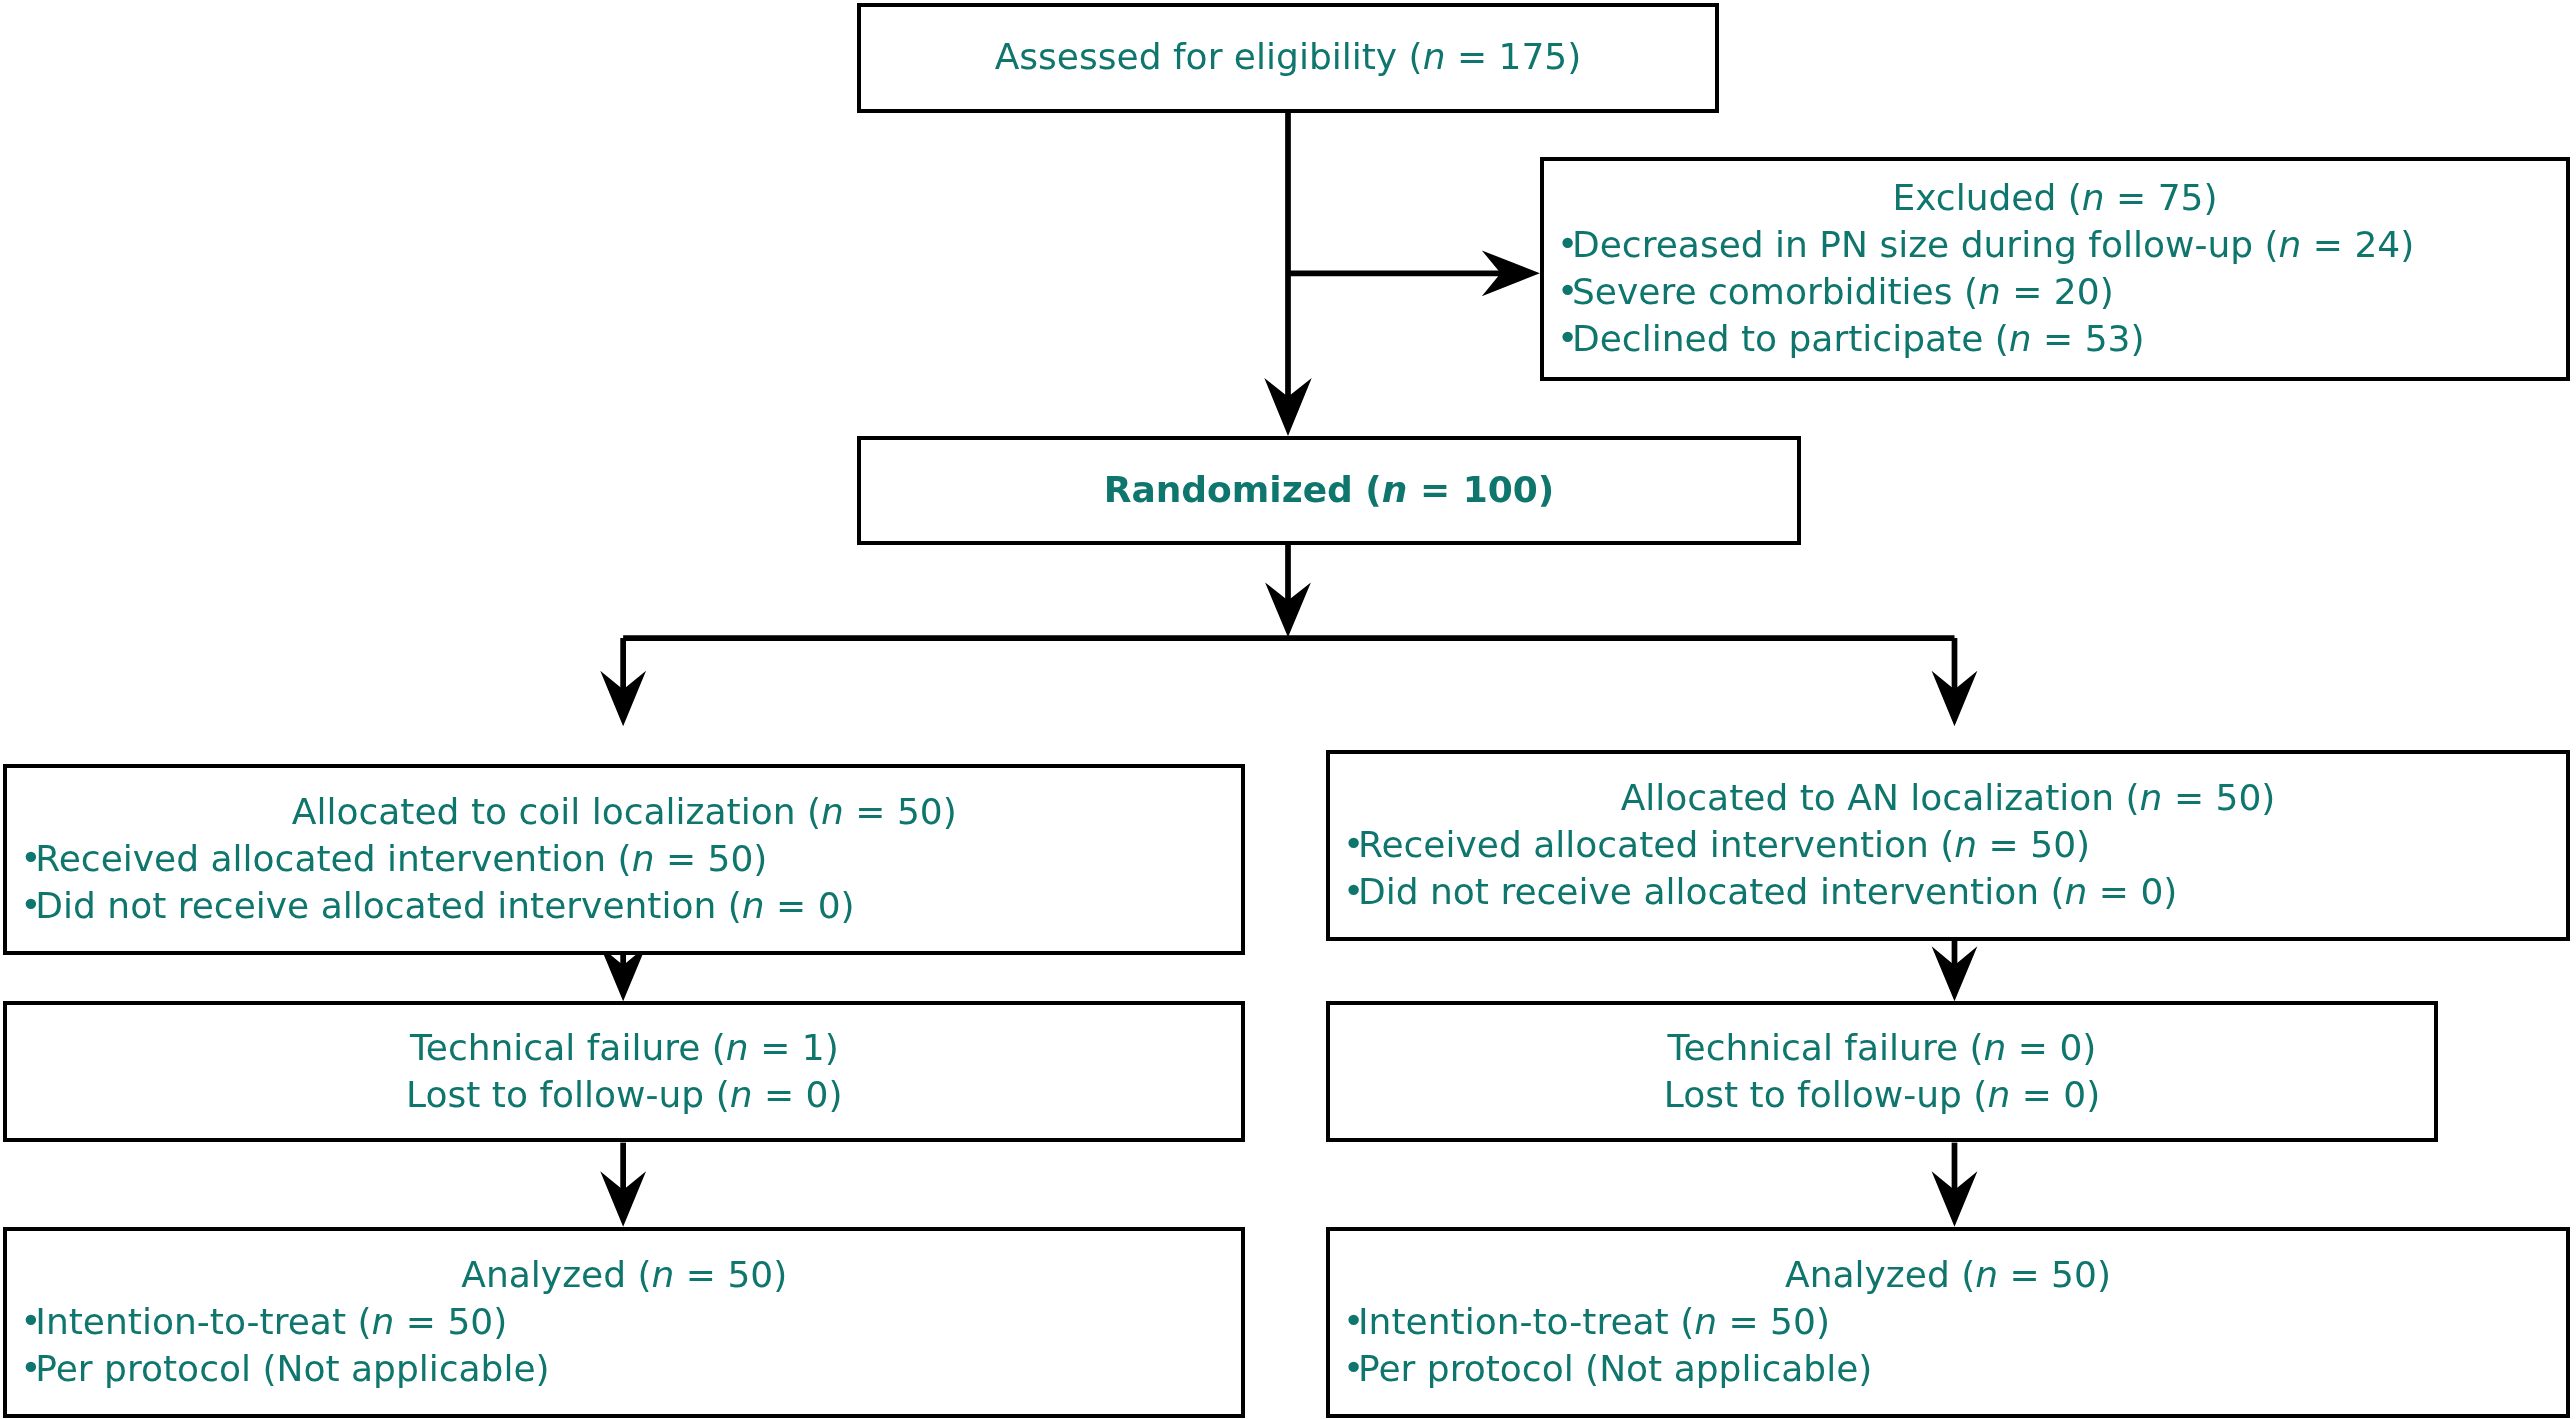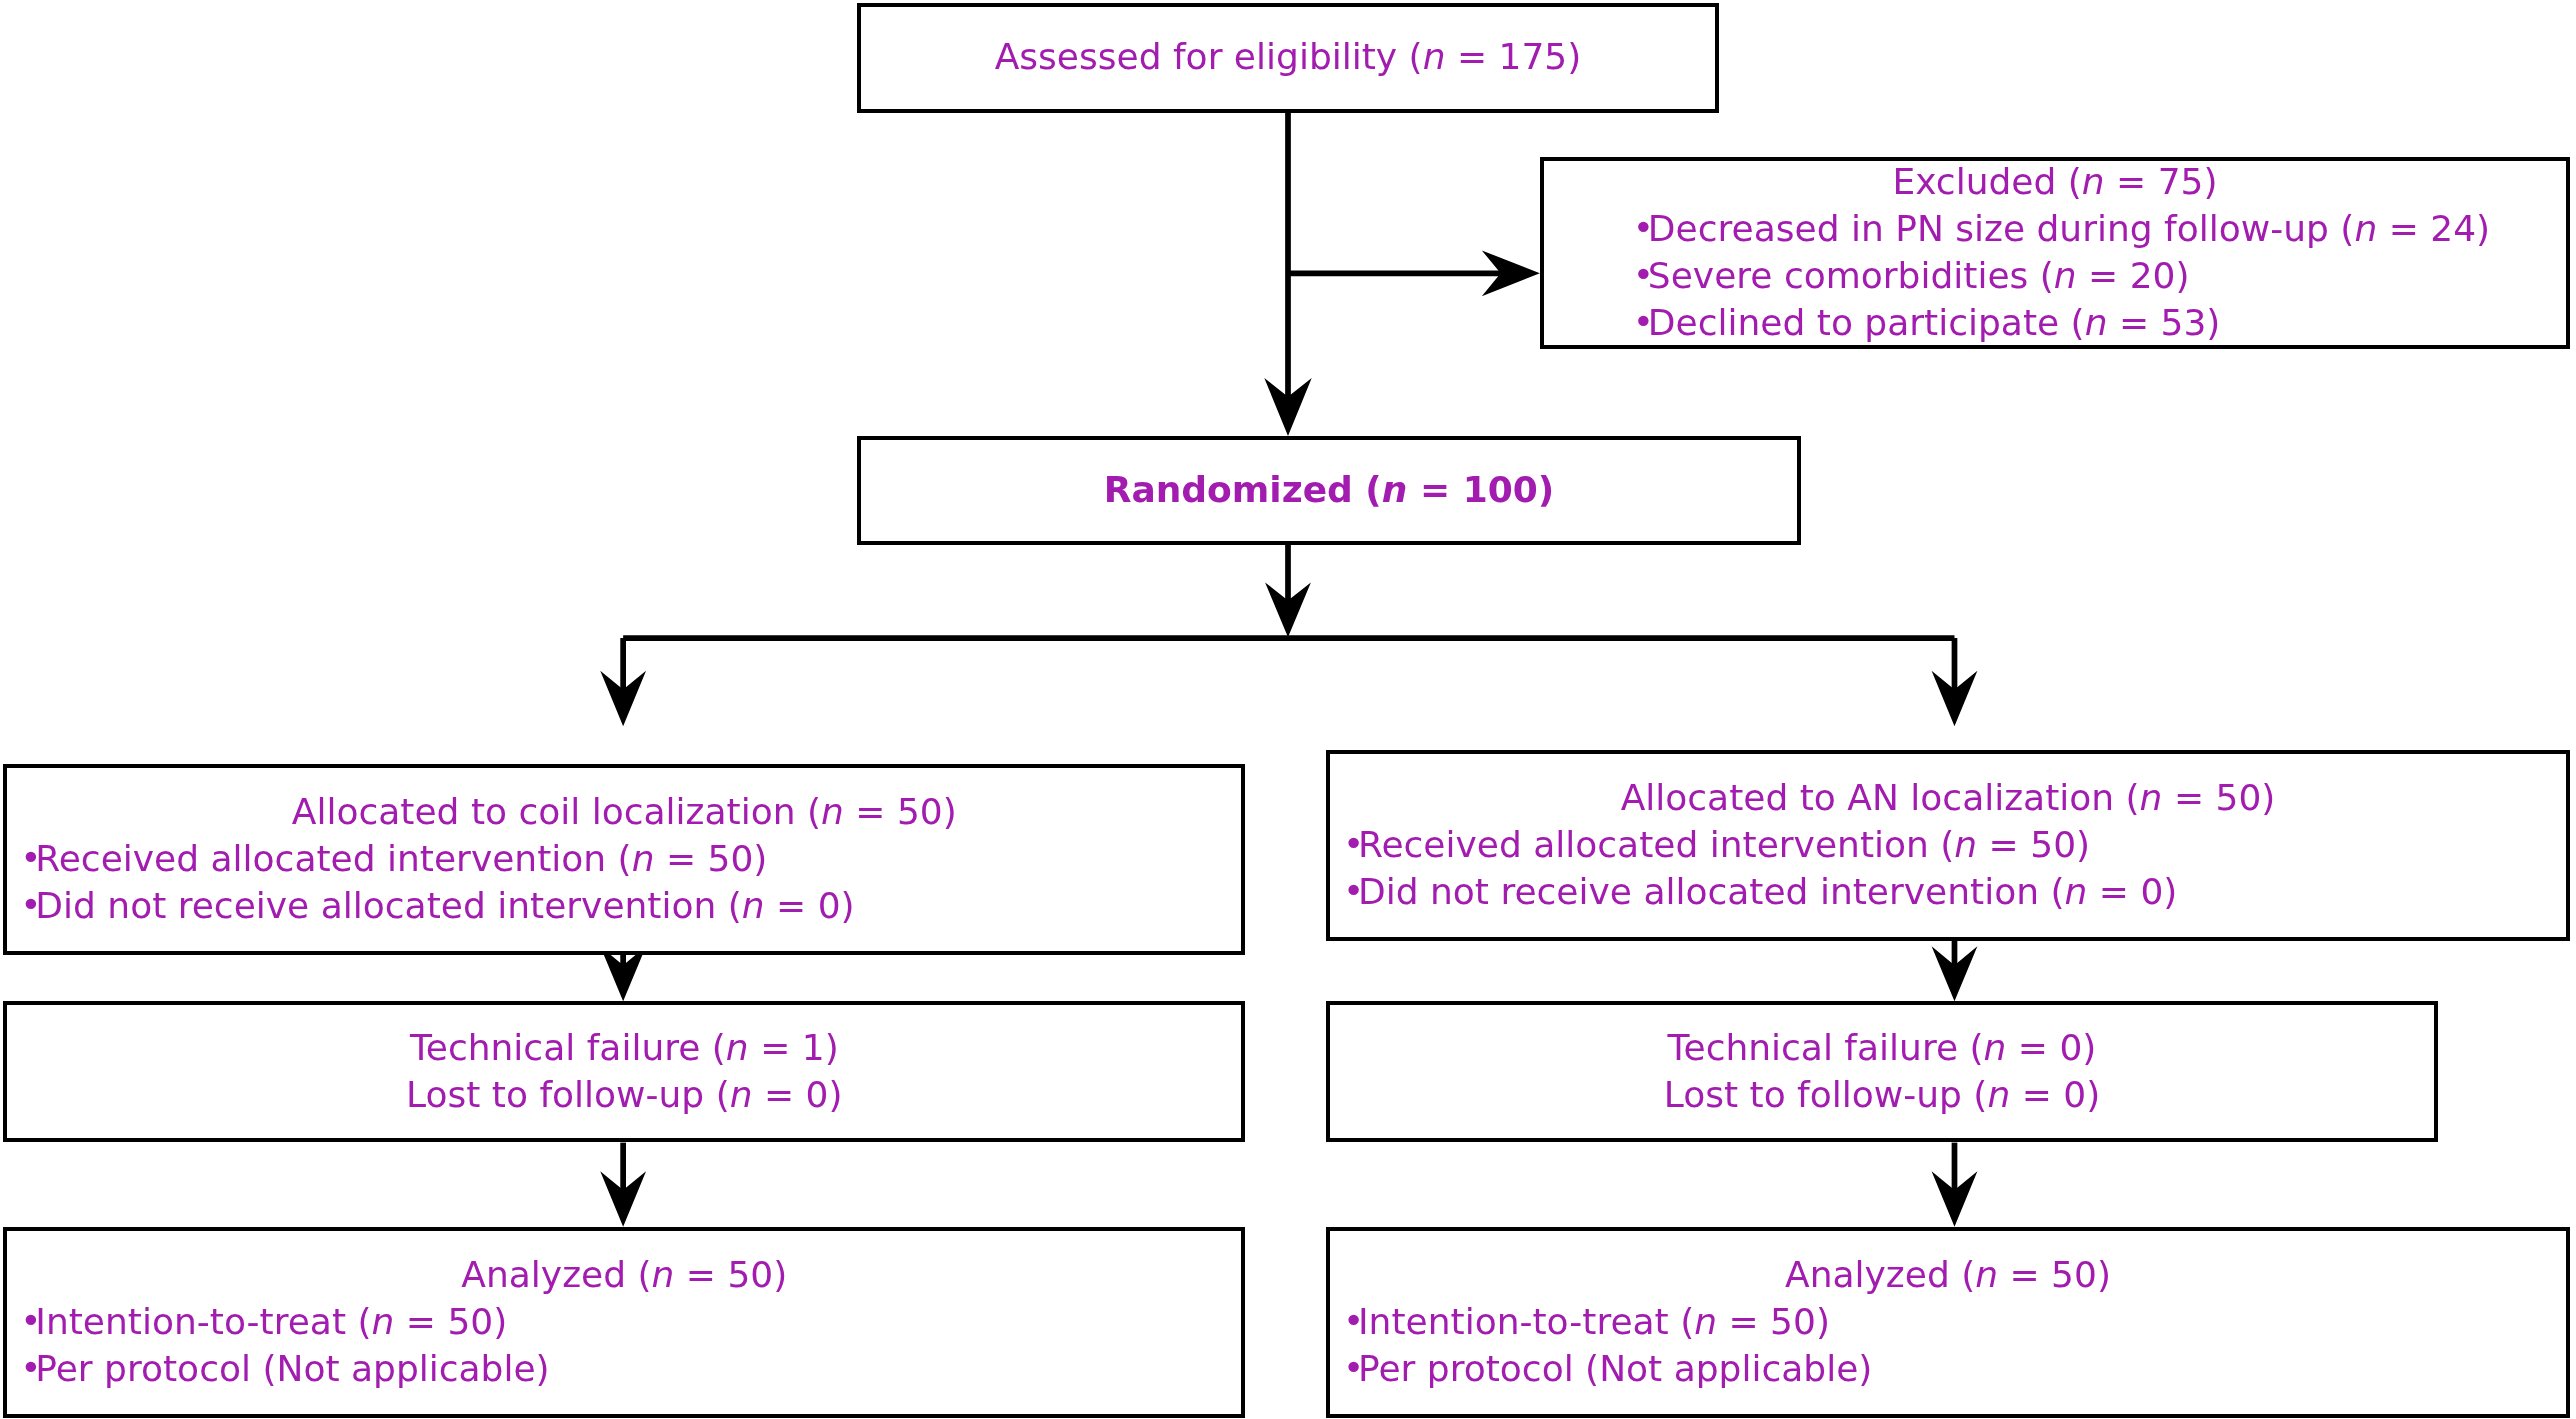--- a/index.html
+++ b/index.html
@@ -7,21 +7,21 @@
     margin: 0;
     padding: 0;
     background: #ffffff;
   }
   #diagram {
     position: relative;
     width: 2576px;
     height: 1420px;
     background: #ffffff;
     font-family: "DejaVu Sans", "Liberation Sans", sans-serif;
-    color: #a21caf;
+    color: #0f766e;
     overflow: hidden;
   }
   .box {
     position: absolute;
     box-sizing: border-box;
     border: 4.1px solid #000000;
     background: #ffffff;
     display: flex;
     flex-direction: column;
     justify-content: center;
@@ -110,21 +110,21 @@
     <line class="conn-line" x1="2390" y1="1397" x2="2390" y2="1460"></line>
     <path class="arrow-head" d="M 2390 1500 L 2362 1432 L 2390 1455 L 2418 1432 Z"></path>
   </svg>
 
   <div class="box" style="left:857px; top:2.5px; width:862px; height:110px;">
     <div class="line-center">
       <span>Assessed for eligibility (</span><span class="ital">n</span><span> = 175)</span>
     </div>
   </div>
 
-  <div class="box" style="left:1540px; top:157px; width:1030px; height:192px;align-items:center;">
+  <div class="box" style="left:1540px; top:157px; width:1030px; height:224px;">
     <div class="line-center">
       <span>Excluded (</span><span class="ital">n</span><span> = 75)</span>
     </div>
     <ul class="bullets">
       <li>
         <span>Decreased in PN size during follow-up (</span><span class="ital">n</span><span> = 24)</span>
       </li>
       <li>
         <span>Severe comorbidities (</span><span class="ital">n</span><span> = 20)</span>
       </li>

